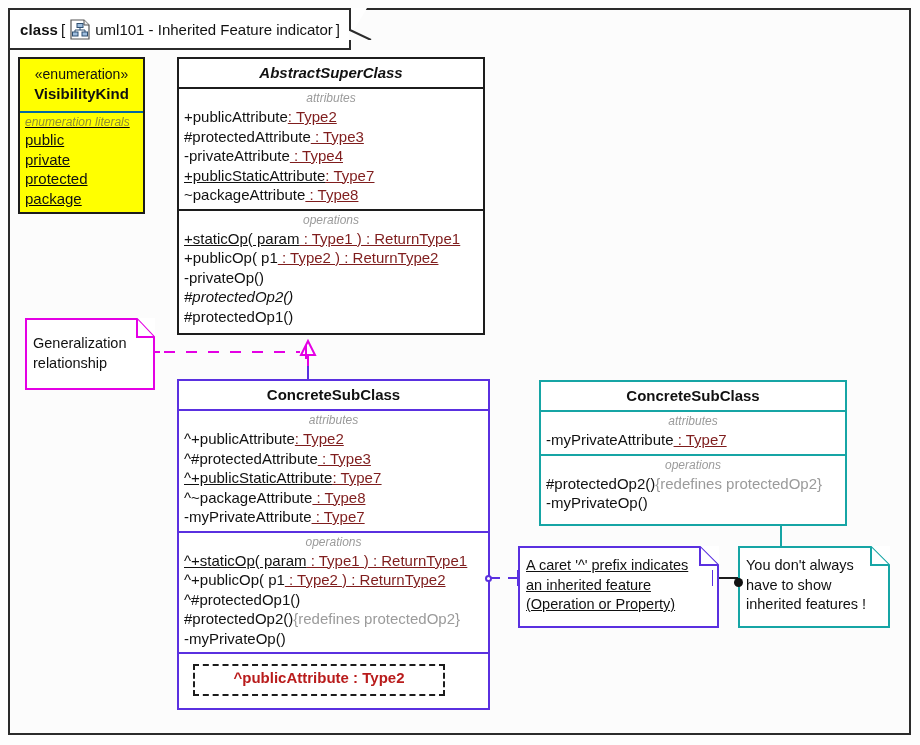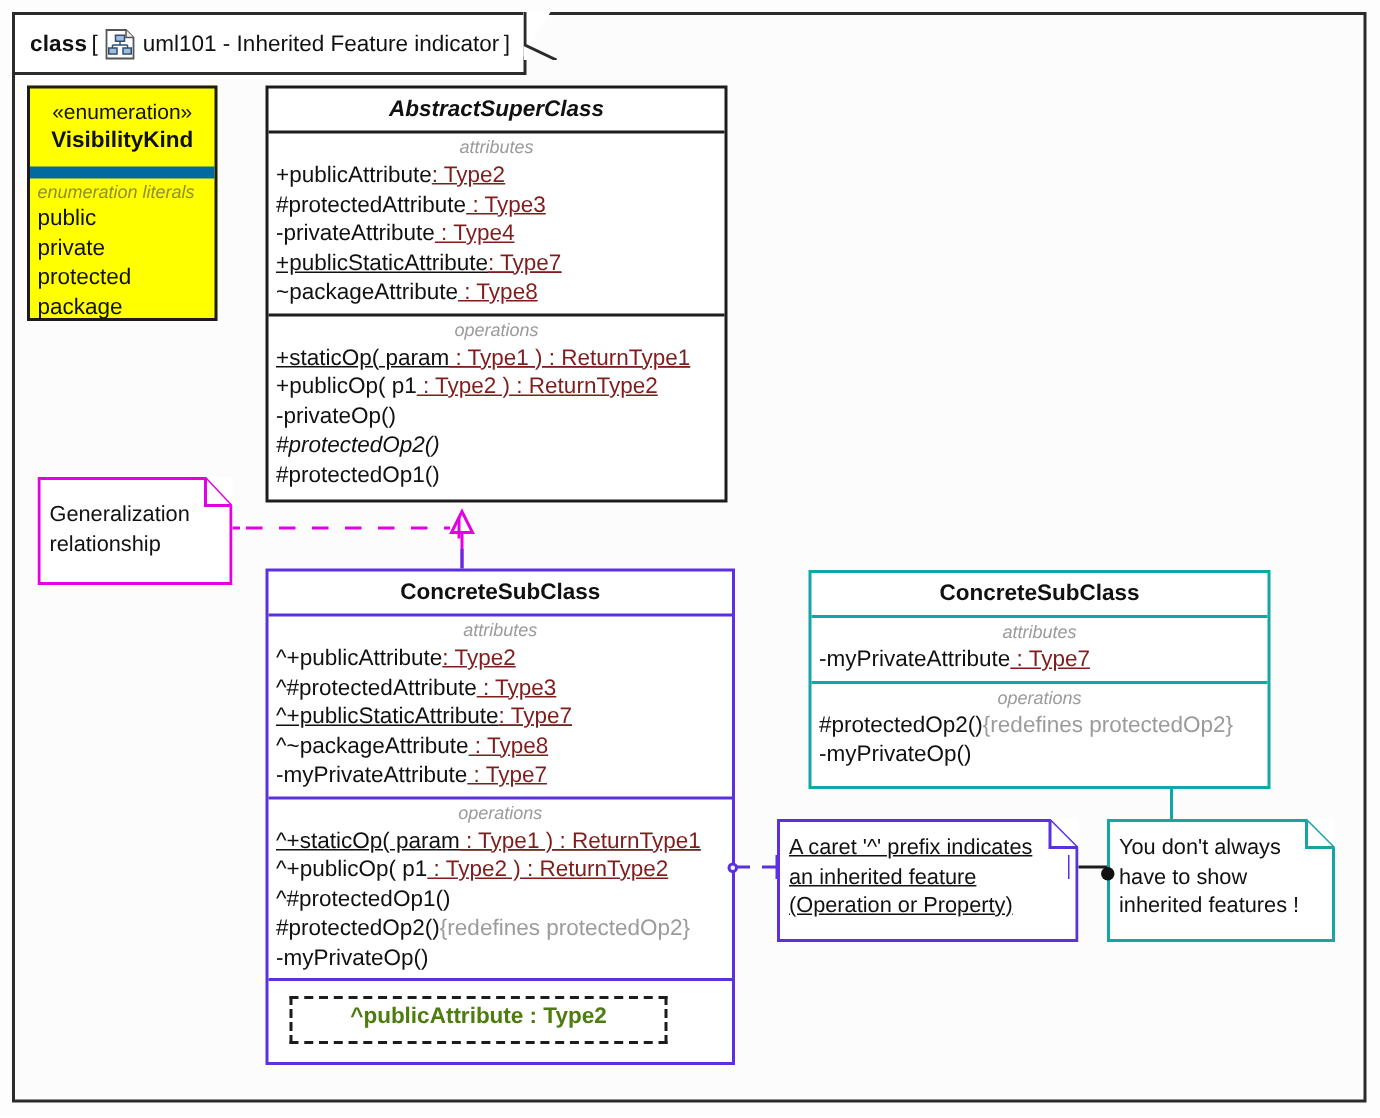--- a/index.html
+++ b/index.html
@@ -36,39 +36,39 @@
   .b-blue{border:2px solid #5a30e0;}
   .b-blue .compart{border-top-color:#5a30e0;}
   .b-teal{border:2px solid #16a5a5;}
   .b-teal .compart{border-top-color:#16a5a5;}
 
   
   .enum{position:absolute;box-sizing:border-box;background:#ffff00;border:2px solid #1c1c1c;}
   .enum .ehead{text-align:center;padding:6px 4px 7px;}
   .enum .stereo{font-size:14px;color:#111;line-height:19px;}
   .enum .ename{font-weight:bold;font-size:15px;color:#111;line-height:20px;}
-  .enum .ebody{border-top:8px solid #0369a1;padding:1px 0 5px;}
+  .enum .ebody{border-top:2px solid #0369a1;padding:1px 0 5px;text-decoration:underline;}
   .enum .elit-label{font-style:italic;font-size:12px;color:#8f8f30;padding-left:5px;line-height:16px;}
   .enum .elit{font-size:15px;color:#111;line-height:19.5px;padding-left:5px;}
 
   
   .note{position:absolute;box-sizing:border-box;background:#fff;}
   .note .ntext{position:relative;z-index:2;font-size:14.5px;color:#111;line-height:19.5px;padding:6px 7px 5px 8px;white-space:pre-line;}
   .note svg.noteshape{position:absolute;left:0;top:0;}
 
   
   .conn{position:absolute;}
   .anchor-circle{position:absolute;width:7px;height:7px;border-radius:50%;box-sizing:border-box;background:#fff;}
   .anchor-dot{position:absolute;width:9px;height:9px;border-radius:50%;background:#111;}
 
   
   .sel-wrap{position:absolute;box-sizing:border-box;}
   .sel-dash{position:absolute;left:0;top:0;width:100%;height:100%;box-sizing:border-box;
             border:2px dashed #1c1c1c;}
-  .sel-txt{position:relative;font-weight:bold;font-size:15px;color:#4d7c0f;text-align:center;line-height:28px;}
+  .sel-txt{position:relative;font-weight:bold;font-size:15px;color:#b91c1c;text-align:center;line-height:28px;}
 </style>
 </head>
 <body>
 
 <div id="canvas">
 
   <div class="frame-border"></div>
 
   <div class="frame-tab" id="frameTab">
     <span class="kw">class</span>

